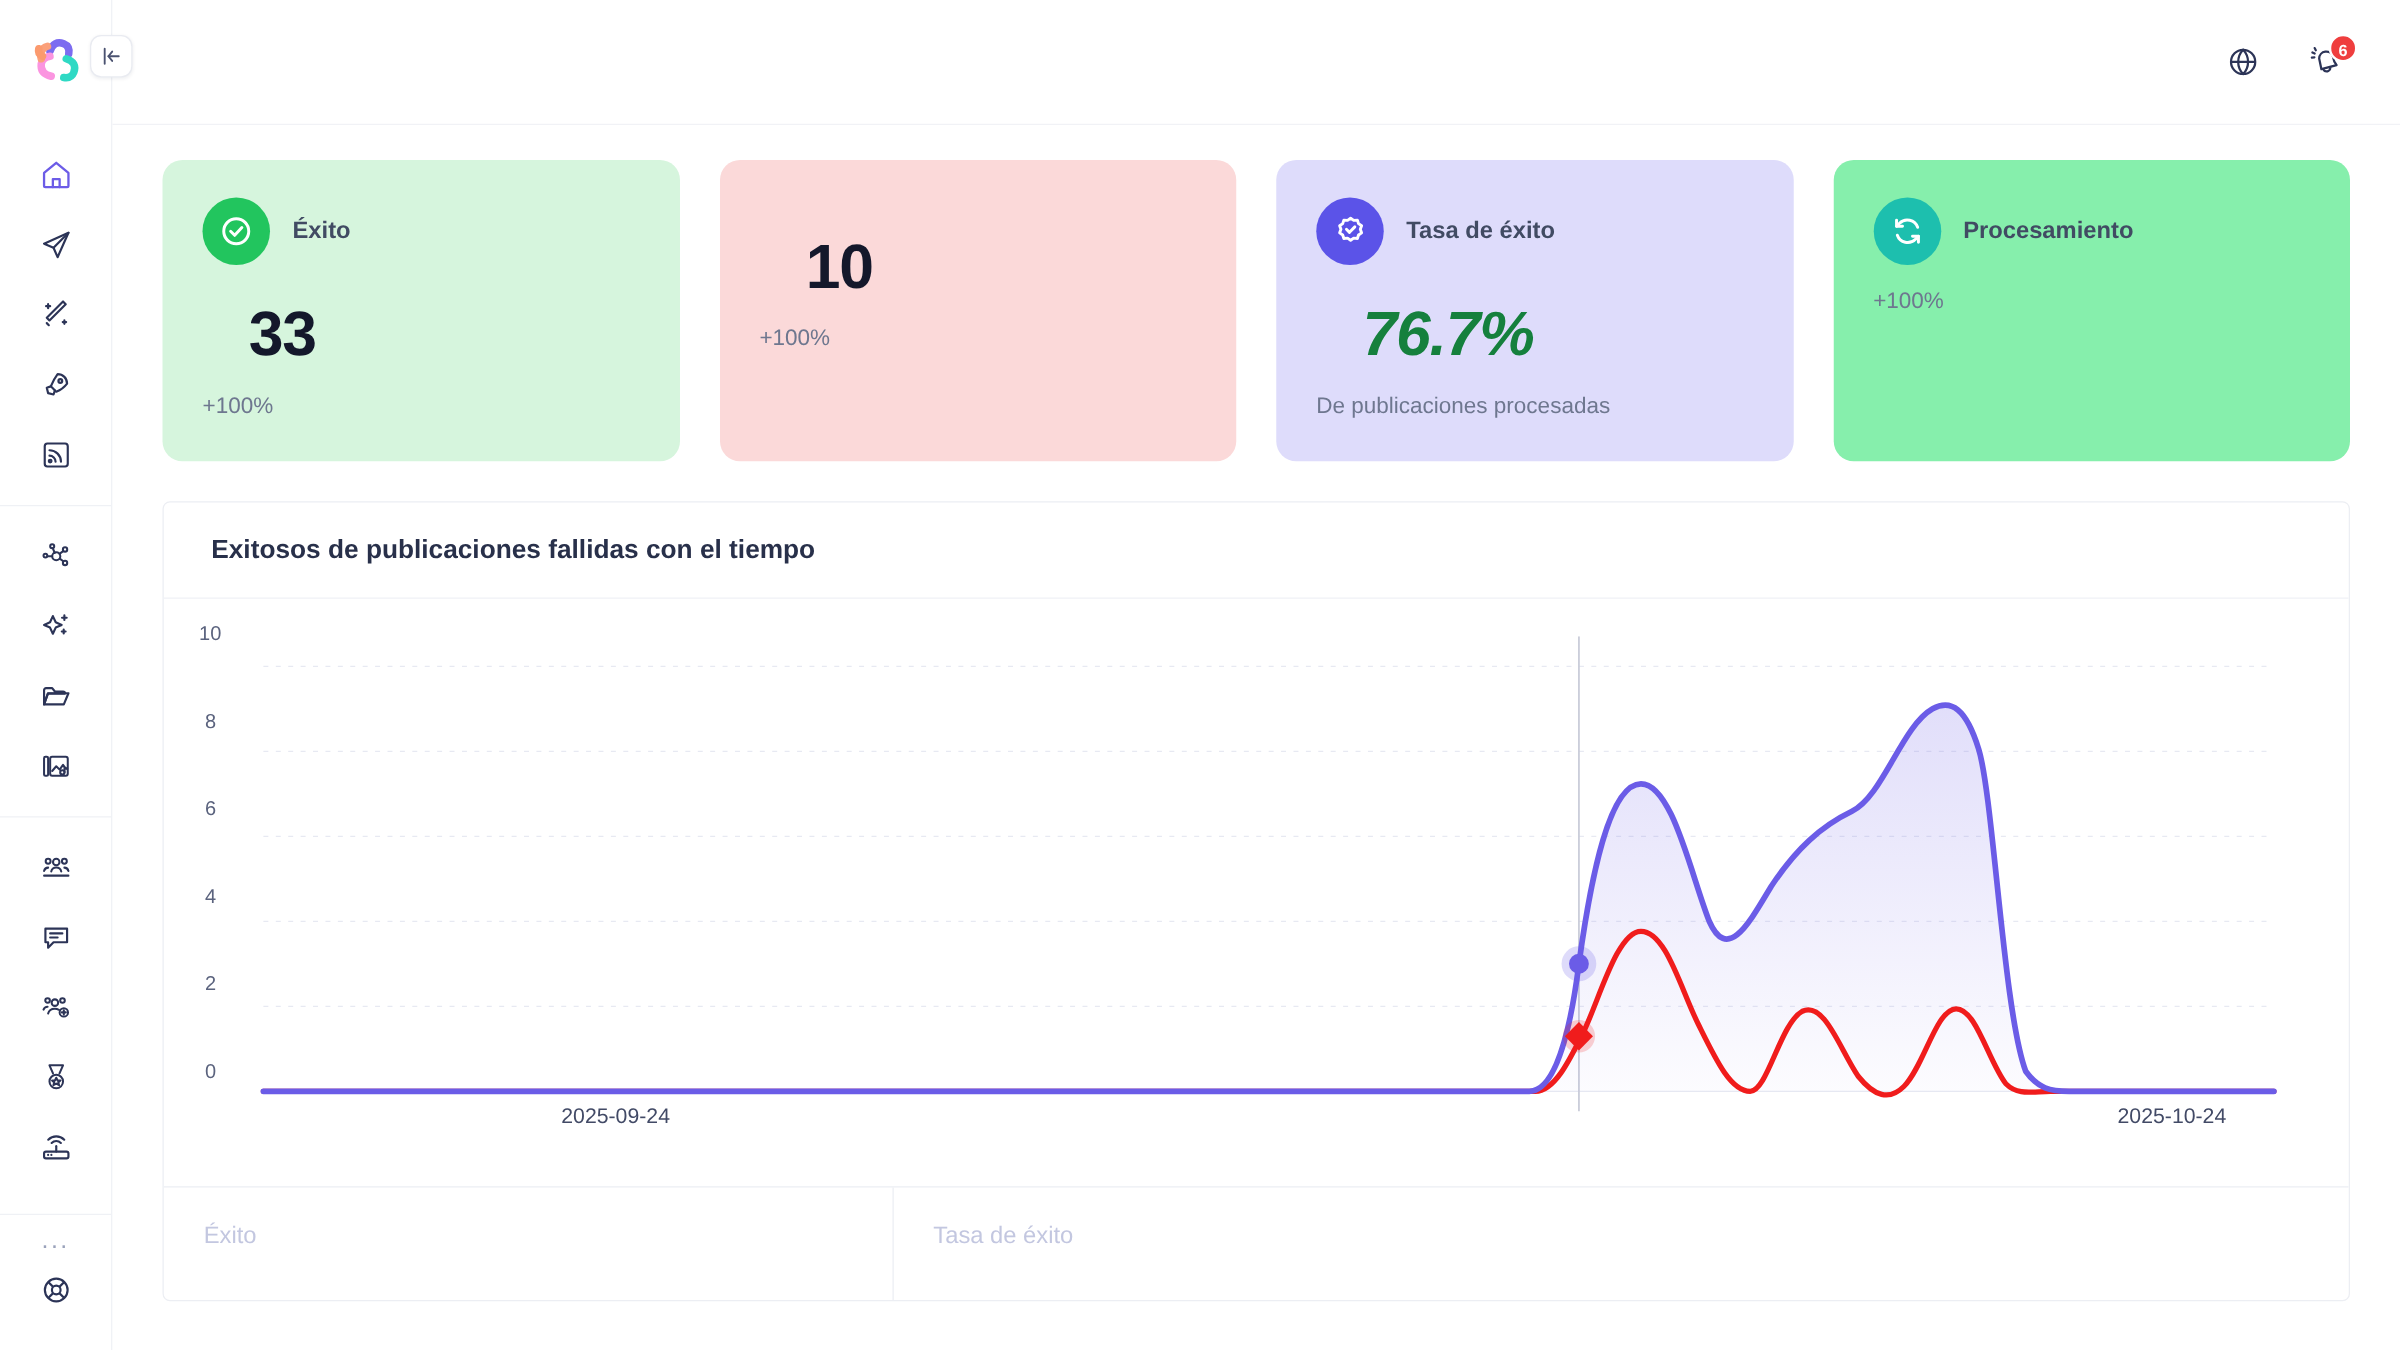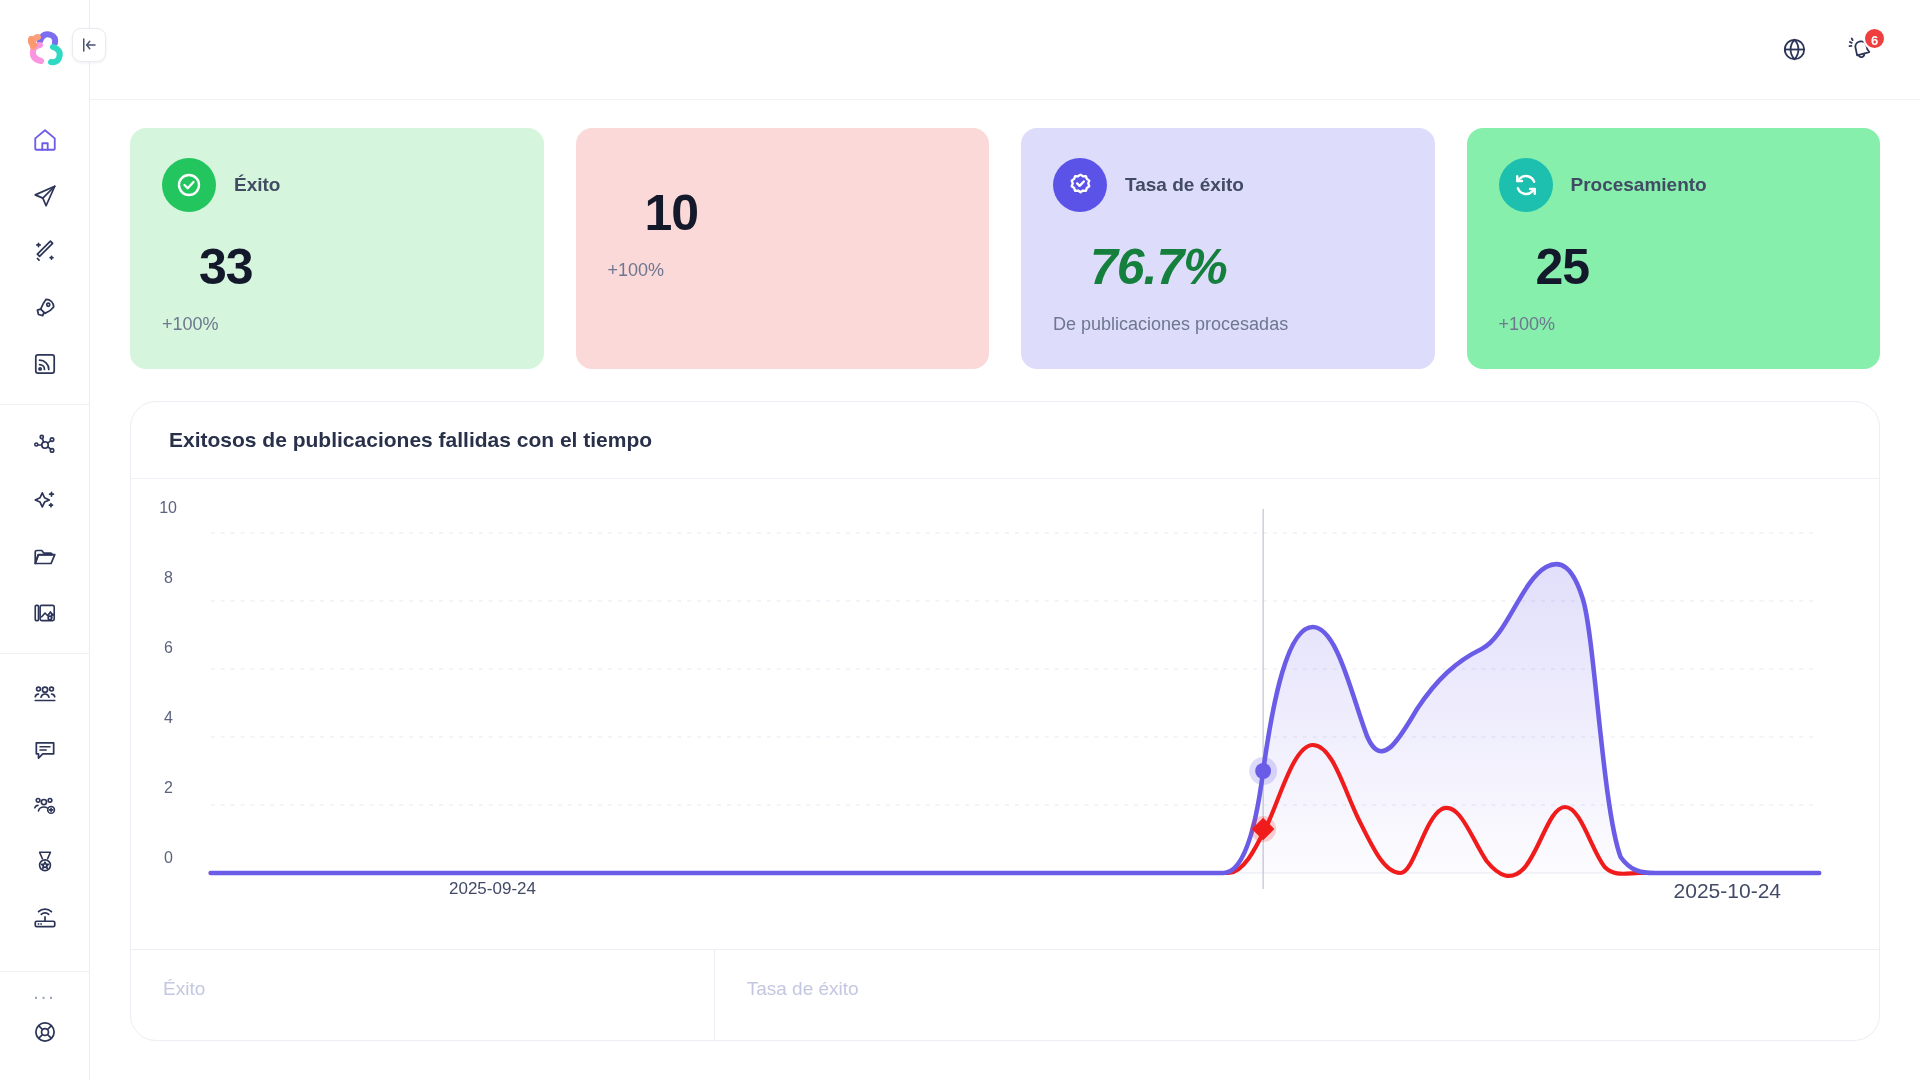--- a/index.html
+++ b/index.html
@@ -86,21 +86,21 @@
   .card-value.accent { color: #15803d; font-style: italic; }
   .card-sub { font-size: 18px; color: #6e778f; margin-top: 18px; }
 
   .card.green { background: #d6f5dd; }
   .card.red   { background: #fbd9d9; }
   .card.violet{ background: #dedcfb; }
   .card.teal  { background: #86efac; }
 
   
   .panel {
-    margin-top: 32px; border: 1px solid #eceef3; border-radius: 26px;
+    margin-top: 32px; border: 1px solid #eceef3; border-radius: 6px;
     background: #fff; overflow: hidden;
   }
   .panel-head { padding: 26px 38px; border-bottom: 1px solid #f0f1f6; }
   .panel-title { font-size: 21px; font-weight: 600; color: #28304a; }
   .chart-area { position: relative; height: 470px; padding: 30px 40px 0 40px; }
 
   .chart-svg { display: block; width: 100%; height: 100%; }
 
   
   .foot-cols { display: grid; grid-template-columns: repeat(3, 1fr); border-top: 1px solid #eceef3; }
@@ -323,21 +323,20 @@
           <div class="card-head">
             <div class="card-ico" style="background:#1dbfae">
               <svg width="30" height="30" viewBox="0 0 24 24" fill="none" stroke="#fff" stroke-width="1.9" stroke-linecap="round" stroke-linejoin="round">
                 <path d="M18.5 9.5a7 7 0 0 0-11.6-2.6L5 8.8"></path>
                 <path d="M5.5 14.5a7 7 0 0 0 11.6 2.6L19 15.2"></path>
                 <path d="M5 5v3.8h3.8M19 19v-3.8h-3.8"></path>
               </svg>
             </div>
             <div class="card-label">Procesamiento</div>
           </div>
-          <div class="card-value">25</div>
           <div class="card-sub">+100%</div>
         </div>
       </div>
 
       <section class="panel">
         <div class="panel-head">
           <div class="panel-title">Exitosos de publicaciones fallidas con el tiempo</div>
         </div>
 
         <div class="chart-area">
@@ -407,21 +406,21 @@
             <div style="position:absolute;top:-10px;right:0;font-size:16px;color:#5b637e;">10</div>
             <div style="position:absolute;top:60px;right:4px;font-size:16px;color:#5b637e;">8</div>
             <div style="position:absolute;top:130px;right:4px;font-size:16px;color:#5b637e;">6</div>
             <div style="position:absolute;top:200px;right:4px;font-size:16px;color:#5b637e;">4</div>
             <div style="position:absolute;top:270px;right:4px;font-size:16px;color:#5b637e;">2</div>
             <div style="position:absolute;top:340px;right:4px;font-size:16px;color:#5b637e;">0</div>
           </div>
 
           <div style="position:absolute;left:40px;right:40px;bottom:46px;display:flex;justify-content:space-between;">
             <span style="font-size:17px;color:#424a66;padding-left:278px;">2025-09-24</span>
-            <span style="font-size:21px;color:#424a66;padding-right:58px;">2025-10-24</span>
+            <span style="font-size:17px;color:#424a66;padding-right:58px;">2025-10-24</span>
           </div>
 
         </div>
 
         <div class="foot-cols">
           <div class="foot-col">Éxito</div>
           <div class="foot-col">Tasa de éxito</div>
         </div>
       </section>
     </div>

